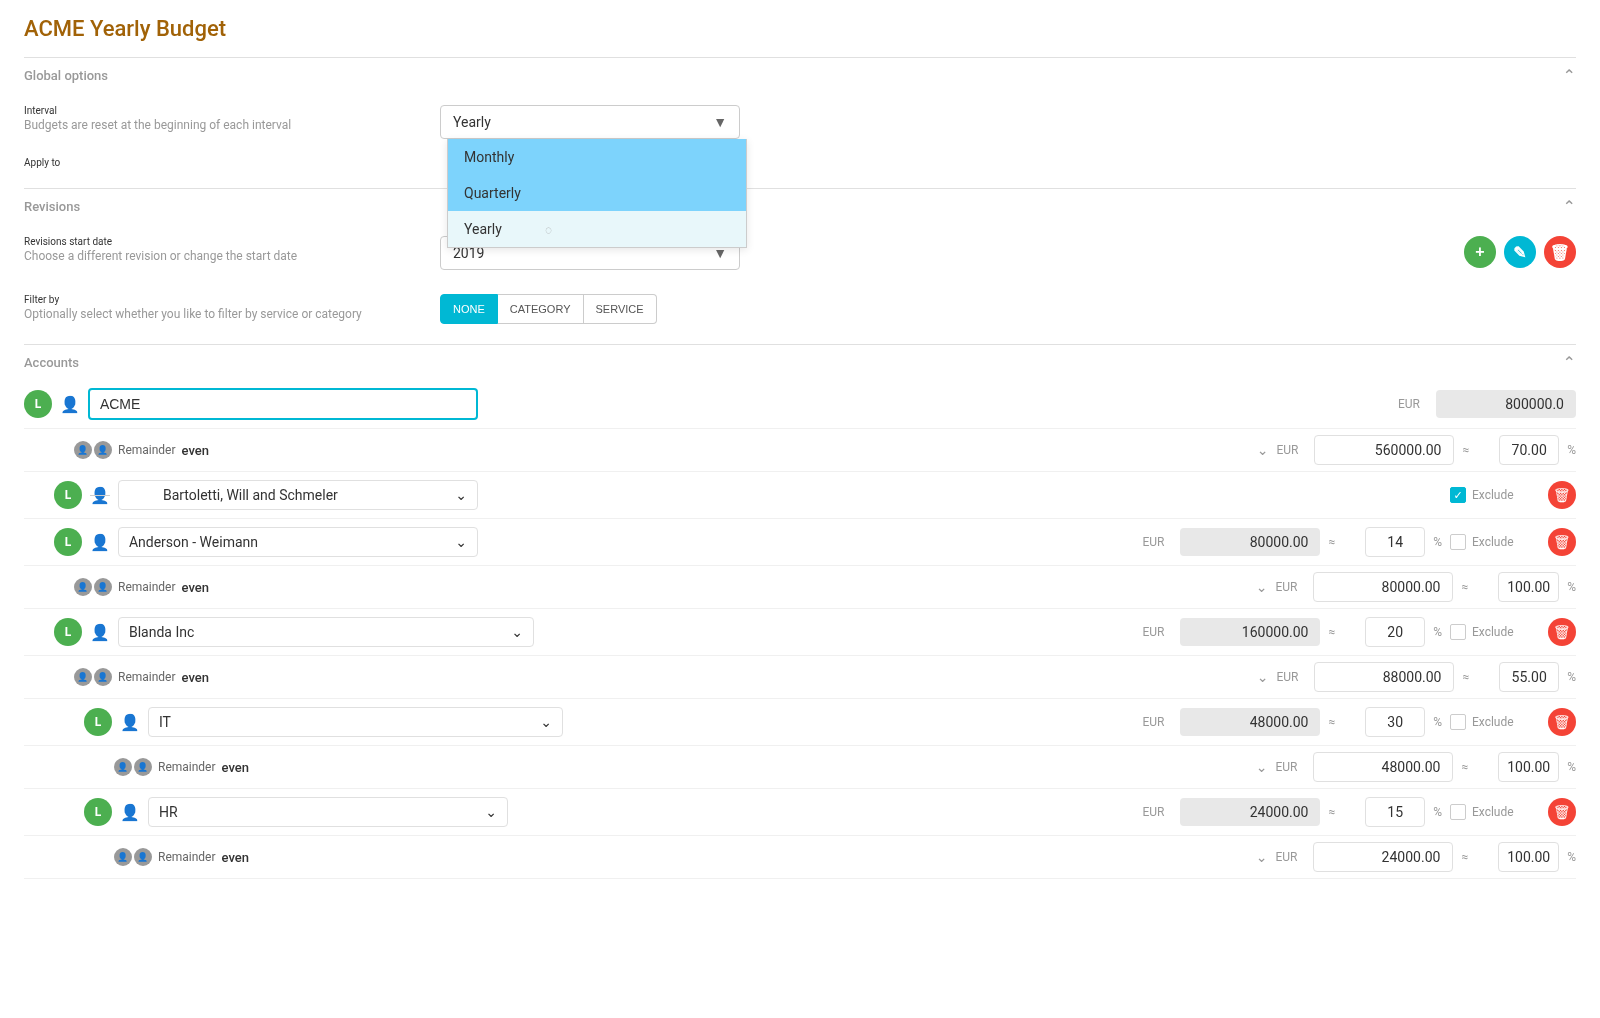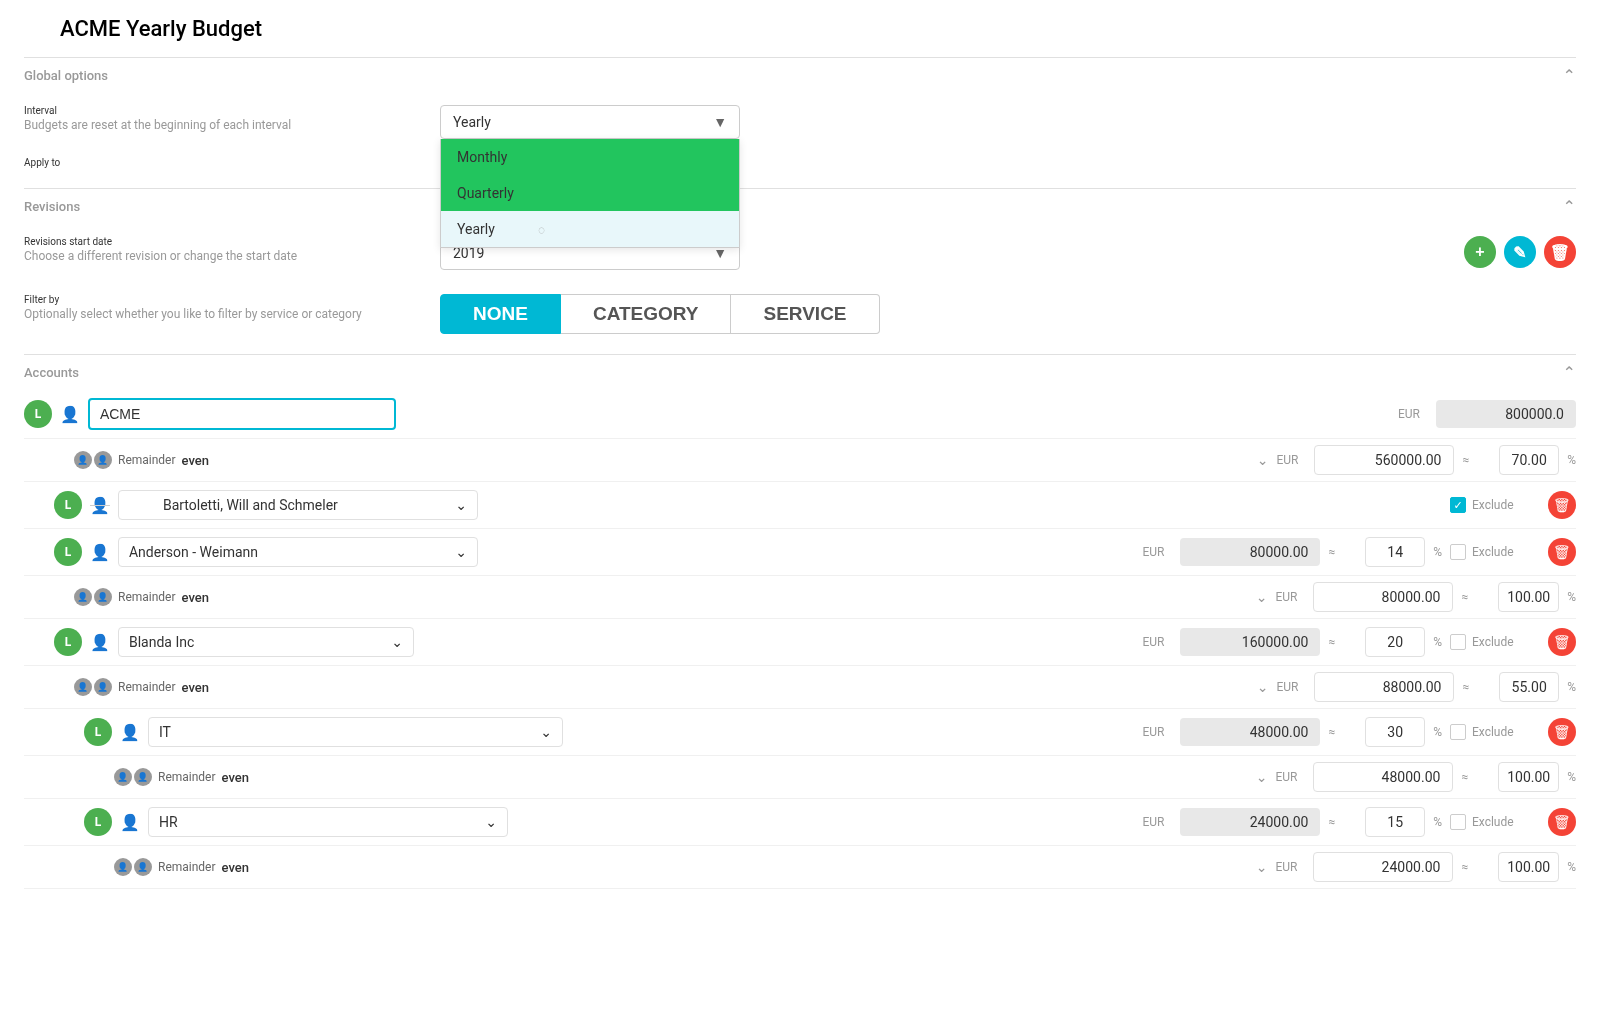--- a/index.html
+++ b/index.html
@@ -1,46 +1,46 @@
 <!DOCTYPE html>
 <html><head>
   <meta charset="utf-8">
   <style>
     * { box-sizing: border-box; margin: 0; padding: 0; }
     body { font-family: -apple-system, BlinkMacSystemFont, 'Segoe UI', Roboto, sans-serif; font-size: 14px; color: #333; background: #fff; }
     .page { padding: 16px 24px; max-width: 1600px; }
-    .page-title { color: #000000; font-size: 22px; font-weight: 500; margin-bottom: 16px; margin-left: 36px; }
+    .page-title { color: #a16207; font-size: 22px; font-weight: 500; margin-bottom: 16px; }
     .section-header { display: flex; justify-content: space-between; align-items: center; padding: 8px 0; border-top: 1px solid #e0e0e0; color: #999; font-size: 13px; }
     .section-header .section-title { font-weight: 500; }
     .chevron { font-size: 16px; color: #999; cursor: pointer; }
     .form-row { display: flex; align-items: flex-start; padding: 12px 0; gap: 16px; }
     .form-label { min-width: 400px; }
     .form-label .label-title { font-weight: 400; font-size: 10px; color: #333; }
     .form-label .label-desc { font-size: 12px; color: #999; margin-top: 2px; }
     .form-control { position: relative; }
     .select-box { display: flex; align-items: center; justify-content: space-between; border: 1px solid #ccc; border-radius: 4px; padding: 8px 12px; min-width: 300px; cursor: pointer; background: #fff; font-size: 14px; }
     .select-box .arrow { color: #666; margin-left: 8px; }
-    .dropdown-menu { position: absolute; top: 100%; left: 0; width: 300px; background: #22c55e; border: 1px solid #ccc; border-top: none; z-index: 100; box-shadow: 0 2px 8px rgba(0,0,0,0.1); }
+    .dropdown-menu { position: absolute; top: 100%; left: 7px; width: 300px; background: #7dd3fc; border: 1px solid #ccc; border-top: none; z-index: 100; box-shadow: 0 2px 8px rgba(0,0,0,0.1); }
     .dropdown-item { padding: 10px 16px; cursor: pointer; font-size: 14px; color: #333; }
     .dropdown-item.selected { background: #e8f7fa; }
     .filter-group { display: flex; gap: 0; }
-    .filter-btn { padding: 8px 32px; border: 1px solid #ccc; background: #fff; cursor: pointer; font-size: 19px; font-weight: 700; color: #555; }
+    .filter-btn { padding: 8px 12px; border: 1px solid #ccc; background: #fff; cursor: pointer; font-size: 11px; font-weight: 400; color: #555; }
     .filter-btn:first-child { border-radius: 4px 0 0 4px; }
     .filter-btn:last-child { border-radius: 0 4px 4px 0; }
     .filter-btn.active { background: #00b8d4; color: #fff; border-color: #00b8d4; }
     .filter-btn + .filter-btn { border-left: none; }
     .accounts-section { margin-top: 8px; }
     .accounts-header { display: flex; justify-content: space-between; align-items: center; padding: 8px 0; border-top: 1px solid #e0e0e0; }
     .accounts-title { color: #999; font-size: 13px; font-weight: 500; }
     .icon-btn { width: 32px; height: 32px; border-radius: 50%; border: none; cursor: pointer; display: flex; align-items: center; justify-content: center; font-size: 16px; font-weight: bold; color: #fff; }
     .icon-btn.green { background: #4caf50; }
     .icon-btn.blue { background: #00b8d4; }
     .icon-btn.red { background: #f44336; }
     .account-row { display: flex; align-items: center; padding: 8px 0; gap: 8px; border-bottom: 1px solid #f0f0f0; }
-    .account-input { border: 2px solid #00b8d4; border-radius: 4px; padding: 6px 10px; font-size: 14px; color: #333; width: 308px; outline: none; }
+    .account-input { border: 2px solid #00b8d4; border-radius: 4px; padding: 6px 10px; font-size: 14px; color: #333; width: 390px; outline: none; }
     .account-select { border: 1px solid #e0e0e0; border-radius: 4px; padding: 6px 10px; font-size: 14px; color: #333; width: 360px; background: #fff; display: flex; justify-content: space-between; align-items: center; cursor: pointer; }
     .eur-badge { color: #999; font-size: 12px; min-width: 30px; }
     .amount-box { background: #e8e8e8; padding: 6px 12px; border-radius: 4px; font-size: 14px; min-width: 140px; text-align: right; }
     .amount-box.white { background: #fff; border: 1px solid #e0e0e0; }
     .approx { color: #999; font-size: 12px; }
     .percent-box { border: 1px solid #e0e0e0; border-radius: 4px; padding: 6px 8px; font-size: 14px; min-width: 60px; text-align: center; margin-left: 22px; }
     .pct-sign { color: #999; font-size: 12px; }
     .exclude-group { display: flex; align-items: center; gap: 6px; min-width: 90px; }
     .exclude-label { font-size: 12px; color: #999; }
     .delete-btn { width: 28px; height: 28px; border-radius: 50%; background: #f44336; border: none; color: #fff; cursor: pointer; font-size: 14px; display: flex; align-items: center; justify-content: center; }
@@ -218,21 +218,21 @@
         <div class="amount-box white">80000.00</div>
         <span class="approx">≈</span>
         <div class="percent-box">100.00</div>
         <span class="pct-sign">%</span>
       </div>
     </div>
 
     <div class="account-row indent1">
       <div class="avatar">L</div>
       <span style="font-size:16px; color:#555;">👤</span>
-      <div class="account-select" style="width:296px;">
+      <div class="account-select" style="width:416px;">
         <span>Blanda Inc</span>
         <span>⌄</span>
       </div>
       <div style="margin-left: auto; display: flex; align-items: center; gap: 8px;">
         <span class="eur-badge">EUR</span>
         <div class="amount-box">160000.00</div>
         <span class="approx">≈</span>
         <div class="percent-box">20</div>
         <span class="pct-sign">%</span>
         <div class="exclude-group">

